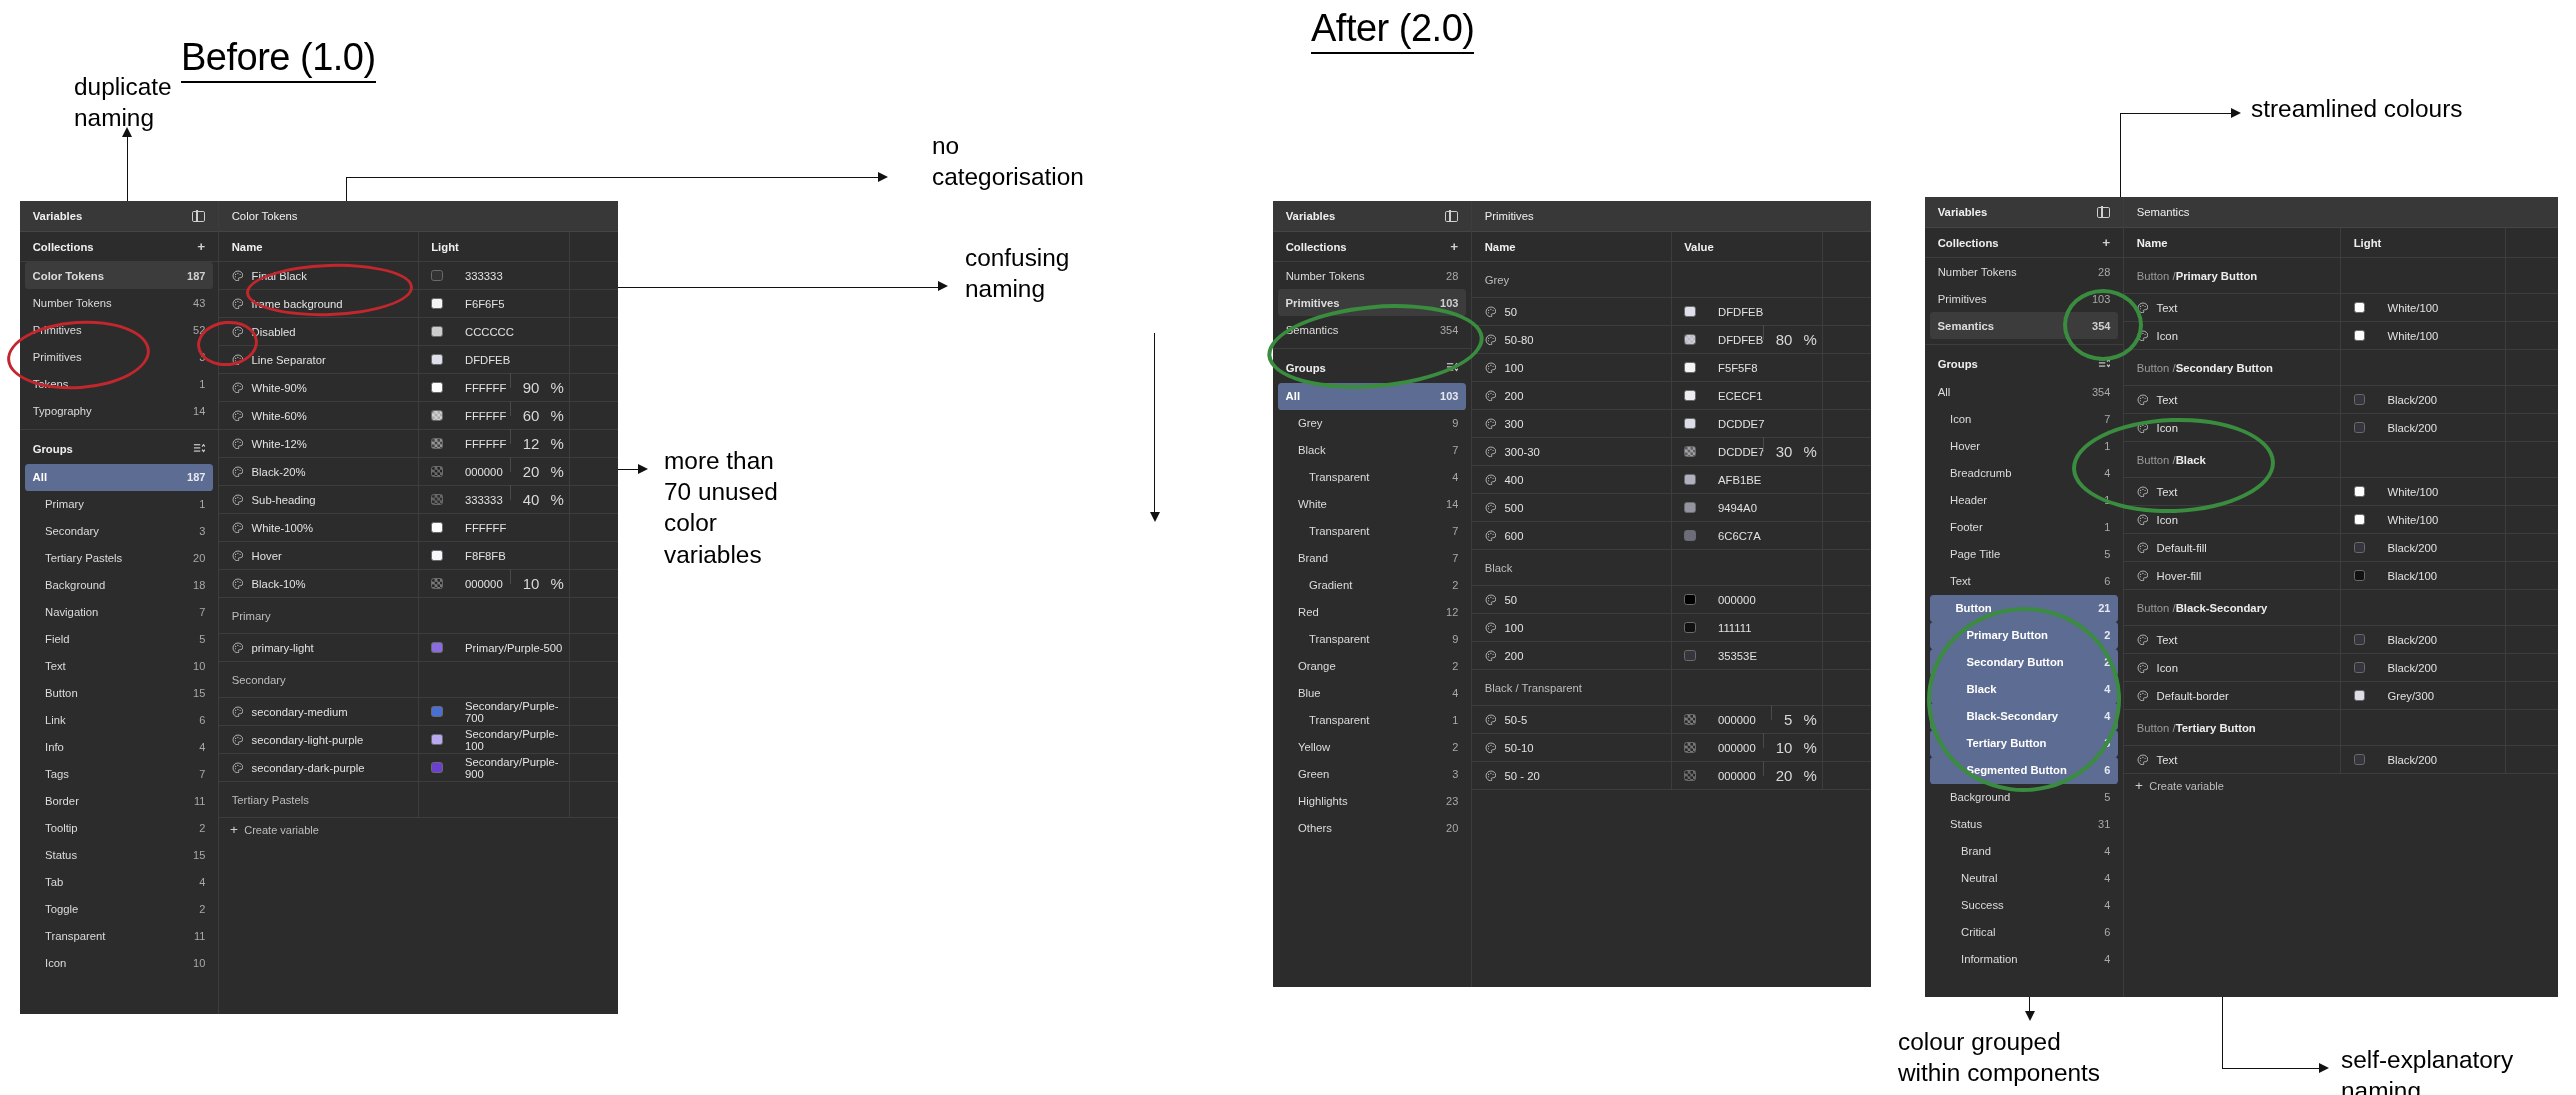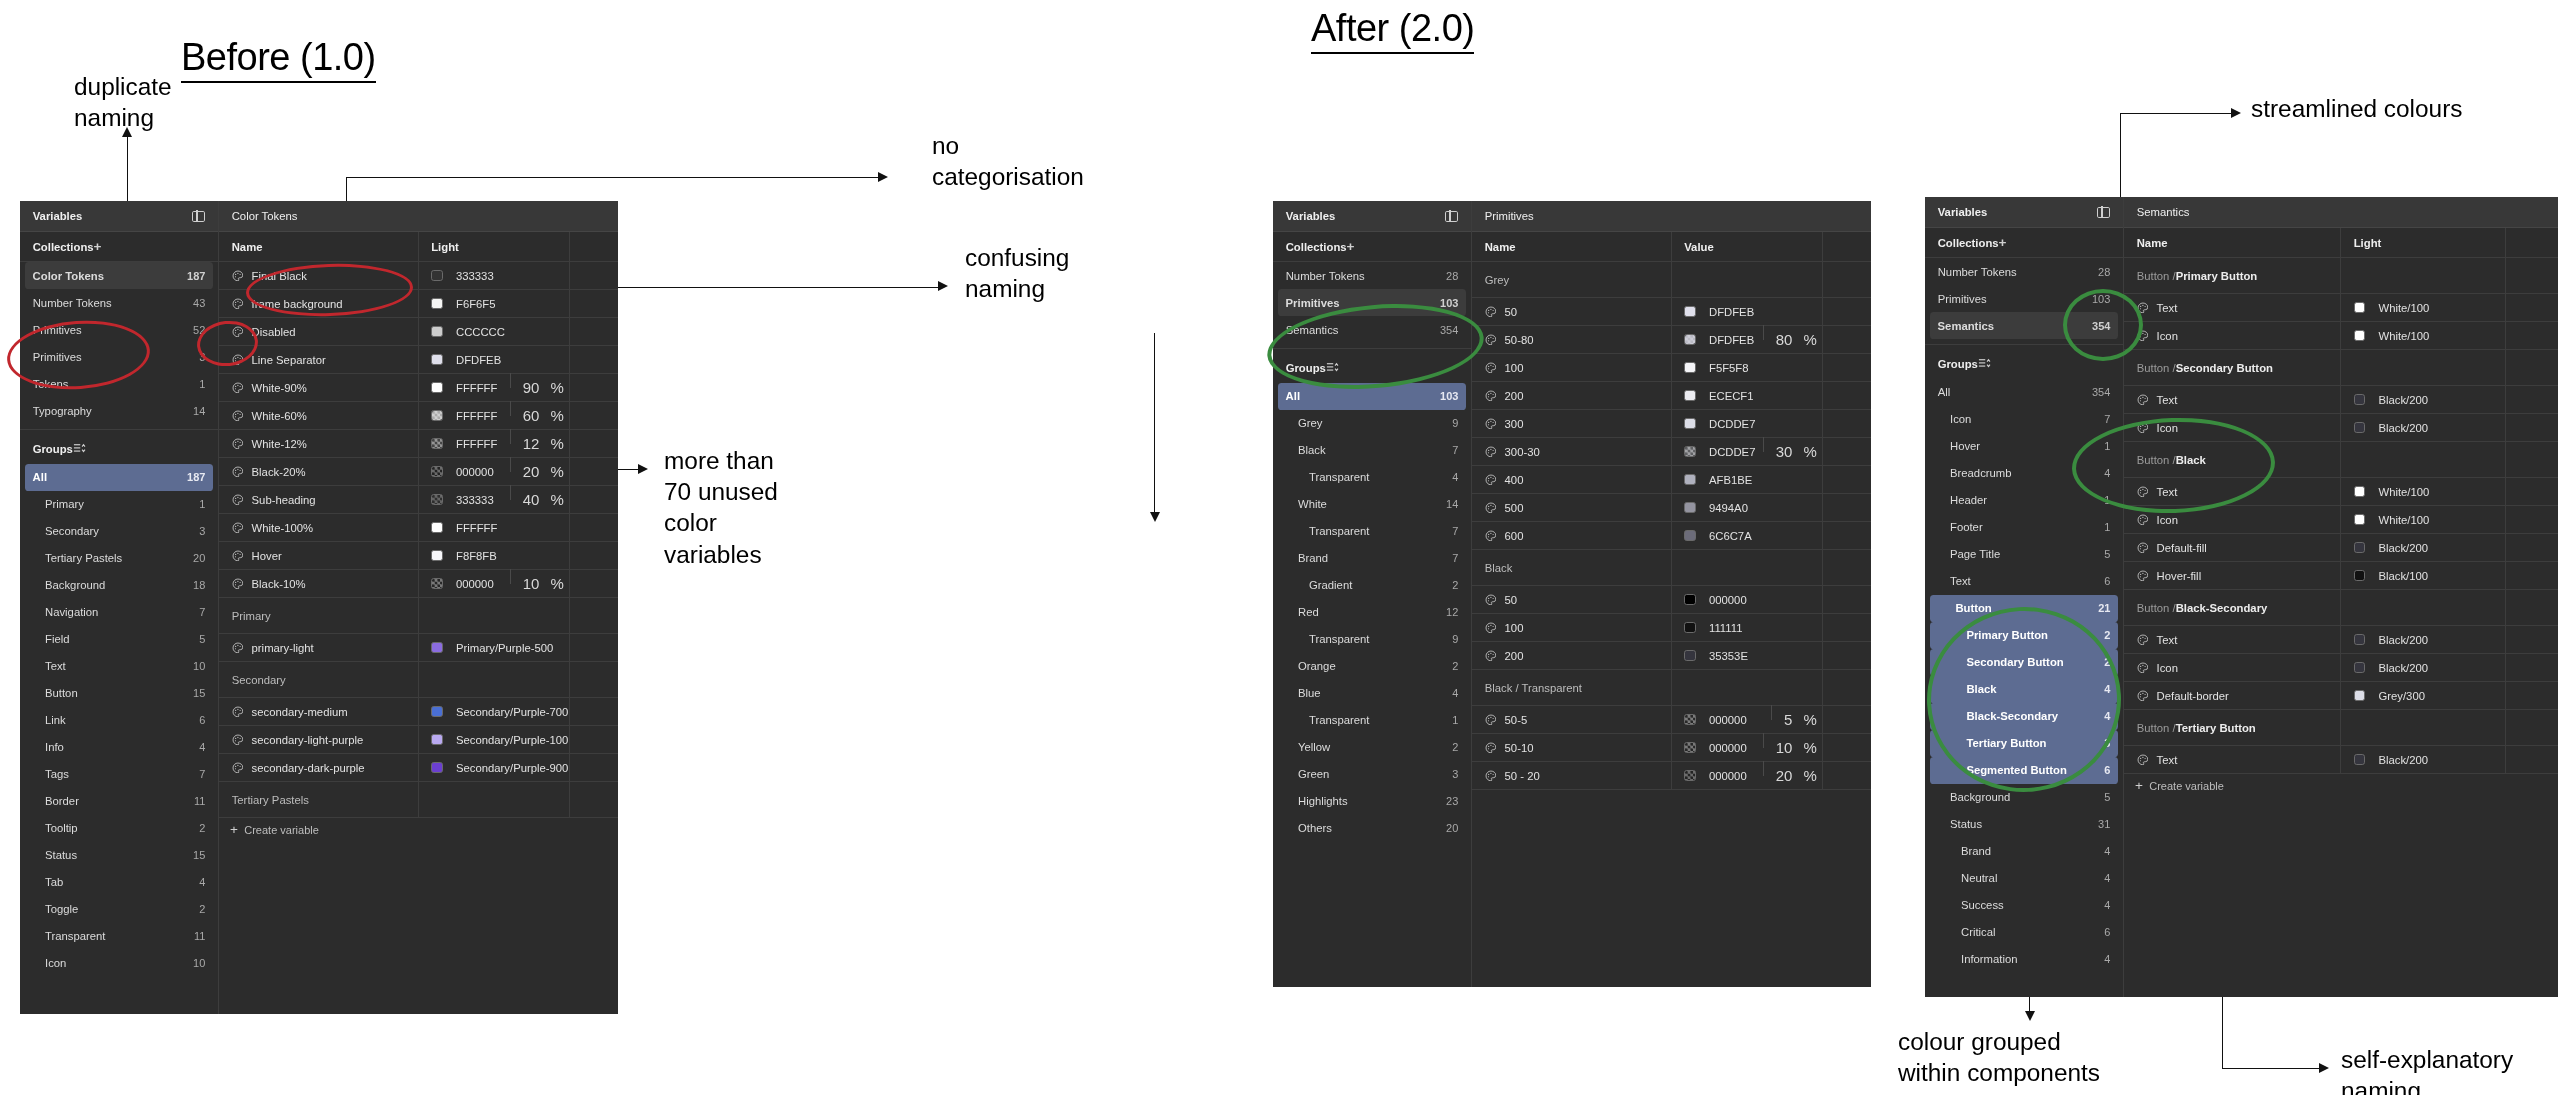--- a/index.html
+++ b/index.html
@@ -60,21 +60,21 @@
   }
   .col-main { flex: 1 1 auto; background: #2c2c2c; }
 
   .p-titlebar {
     height: 31px; display:flex; align-items:center; justify-content:space-between;
     padding: 0 12.7px; background:#383838; border-bottom:0.9px solid #454545;
     font-weight:700; font-size:11.3px; color:#efefef;
   }
   .p-titlebar.main-title { justify-content:flex-start; font-weight:400; }
   .sect-head {
-    height: 30px; display:flex; align-items:center; justify-content:flex-start;
+    height: 30px; display:flex; align-items:center; justify-content:space-between;
     padding: 0 12.7px; font-weight:700; font-size:11.3px; color:#efefef;
     border-bottom:0.9px solid #3d3d3d;
   }
   .side-row {
     height: 27px; display:flex; align-items:center; justify-content:space-between;
     padding: 0 12.7px; font-size:11.3px; color:#dcdcdc;
   }
   .side-row .cnt { color:#a9a9a9; font-size:11px; }
   .side-row.sel { background:#3c3c3c; border-radius:3.6px; margin:0 5.4px; padding:0 7.2px; font-weight:700; }
   .side-row.sel .cnt { color:#d0d0d0; }
@@ -92,21 +92,21 @@
   .thead {
     height:30px; display:flex; align-items:center;
     border-bottom:0.9px solid #3d3d3d; font-weight:700; font-size:11.3px; color:#efefef;
   }
   .c-name { width:50%; padding-left:12.7px; border-right:0.9px solid #3d3d3d; height:100%; display:flex; align-items:center; }
   .c-val  { width:38%; padding-left:12.7px; border-right:0.9px solid #3d3d3d; height:100%; display:flex; align-items:center; }
   .c-end  { flex:1; height:100%; }
 
   .trow { height:28px; display:flex; align-items:center; border-bottom:0.9px solid #3d3d3d; }
   .trow .c-name { font-size:11.3px; color:#e2e2e2; gap:8.1px; font-weight:400; }
-  .trow .c-val { font-size:11.3px; color:#e2e2e2; gap:13px; font-weight:400; position:relative; }
+  .trow .c-val { font-size:11.3px; color:#e2e2e2; gap:22px; font-weight:400; position:relative; }
 
   .grouprow { height:36px; display:flex; align-items:flex-end; border-bottom:0.9px solid #3d3d3d; }
   .grouprow .c-name { font-size:11.3px; color:#bdbdbd; height:100%; align-items:center; border-right:0.9px solid #3d3d3d;}
   .grouprow .gl-dim { color:#9b9b9b; }
   .grouprow .gl-str { color:#ededed; font-weight:700; }
 
   .swatch { width:11.8px; height:11.8px; border-radius:2.7px; border:0.9px solid #6a6a6a; flex:0 0 auto; }
   .swatch.chk {
     background-image:
       linear-gradient(45deg,#888 25%,transparent 25%,transparent 75%,#888 75%),

